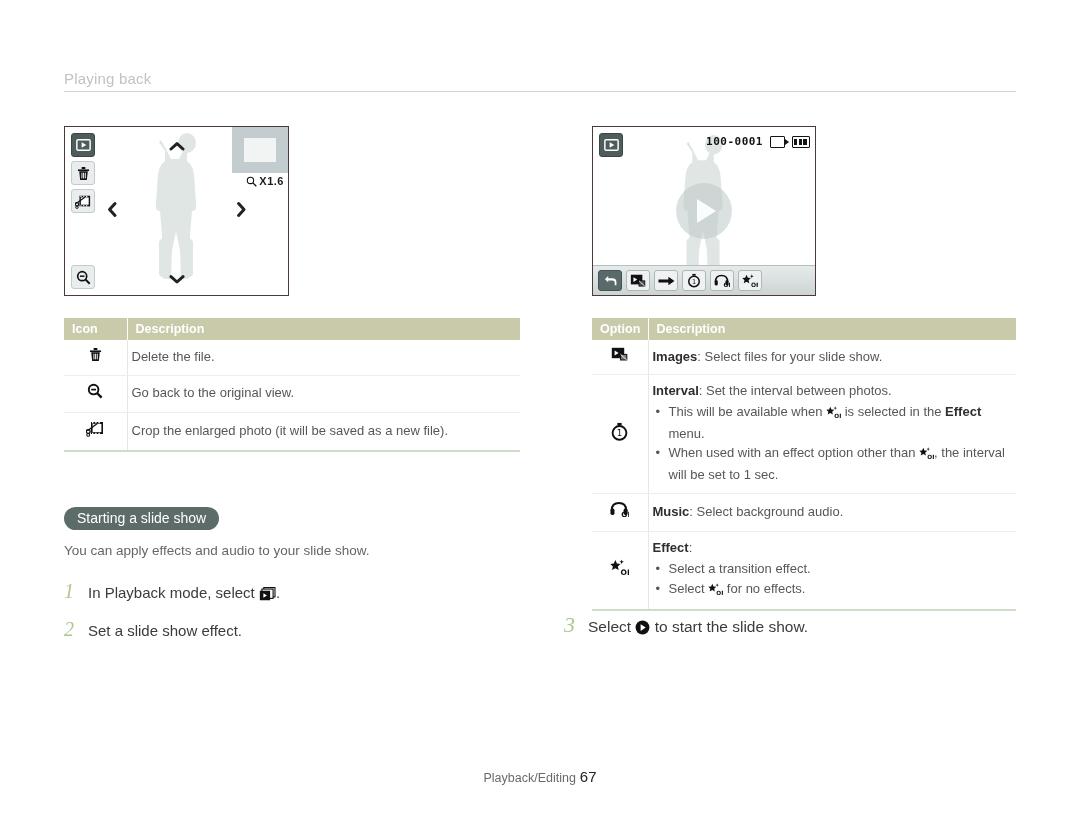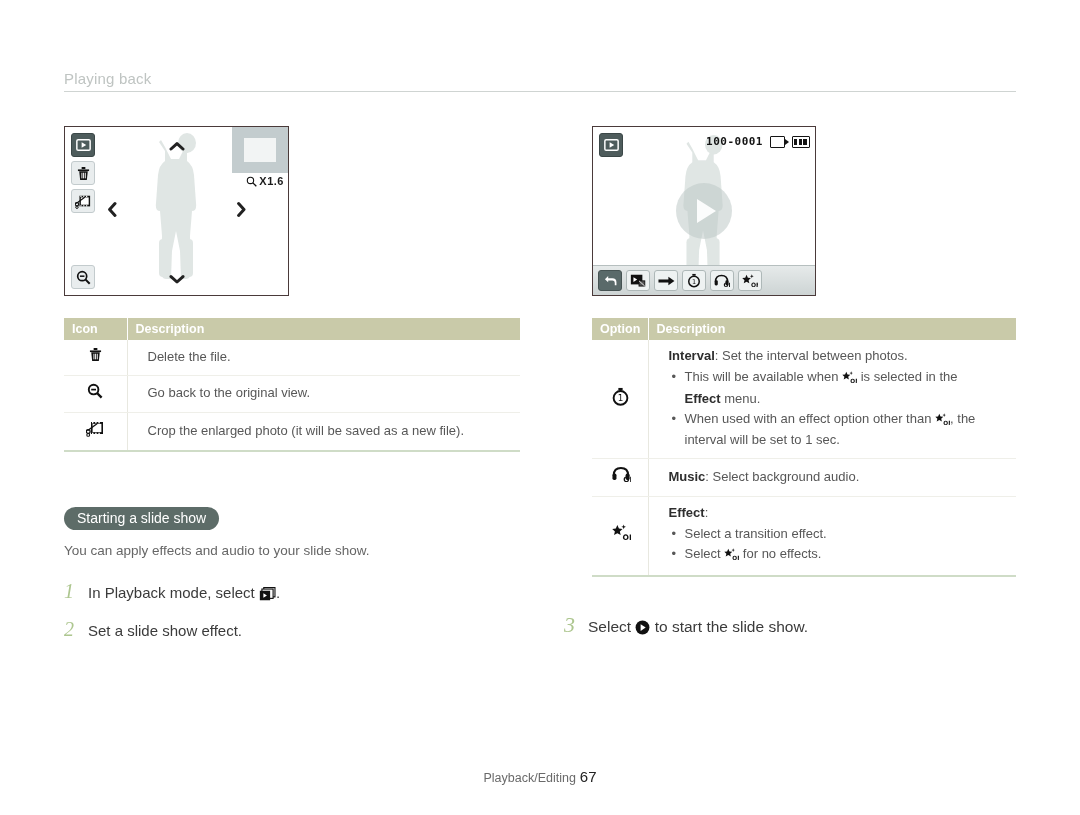--- a/index.html
+++ b/index.html
@@ -144,21 +144,21 @@
     font-weight:bold;
     font-size:12.5px;
     text-align:left;
     padding:4px 8px;
     border-right:1px solid #ffffff;
   }
   table.opt thead th:last-child { border-right:none; }
   table.opt td {
     border-bottom:1px solid #efefe9;
     border-right:1px solid #e8e8e0;
-    padding:7px 20px;
+    padding:7px 4px;
     font-size:13px;
     color:#575757;
     vertical-align:middle;
     line-height:1.45;
   }
   table.opt td:last-child { border-right:none; }
   table.opt tr:last-child td { border-bottom:2px solid #cfdcc7; }
   td.iconcell { text-align:center; vertical-align:middle; }
   .col-icon-l { width:63px; }
   .col-icon-r { width:56px; }
@@ -462,20 +462,33 @@
 
   <table class="opt" style="margin-top:22px;">
     <thead>
       <tr>
         <th class="col-icon-r">Option</th>
         <th>Description</th>
       </tr>
     </thead>
     <tbody>
 
+      <tr>
+        <td class="iconcell">
+          <svg width="17" height="14" viewBox="0 0 17 14">
+            <rect x="0.8" y="0.8" width="12.4" height="10.4" fill="#111"></rect>
+            <path d="M3.6 3.4 L7.6 6 L3.6 8.6 Z" fill="#fff"></path>
+            <rect x="9.6" y="7.4" width="6.2" height="5.6" fill="#7a7a7a" stroke="#111" stroke-width="1"></rect>
+            <line x1="9.6" y1="7.4" x2="15.8" y2="13" stroke="#fff" stroke-width="0.9"></line>
+          </svg>
+        </td>
+        <td>
+          <b>Images</b><span>: Select files for your slide show.</span>
+        </td>
+      </tr>
 
 
       <tr>
         <td class="iconcell">
           <svg width="17" height="19" viewBox="0 0 14 16">
             <circle cx="7" cy="9.2" r="5.8" fill="none" stroke="#111" stroke-width="1.6"></circle>
             <path d="M5.2 0.8 L8.8 0.8 L8.8 2.8 L5.2 2.8 Z" fill="#111"></path>
             <line x1="7" y1="2.8" x2="7" y2="3.8" stroke="#111" stroke-width="1.6"></line>
             <text x="7" y="12" font-size="7.4" text-anchor="middle" fill="#111" font-family="DejaVu Sans, sans-serif">1</text>
           </svg>

